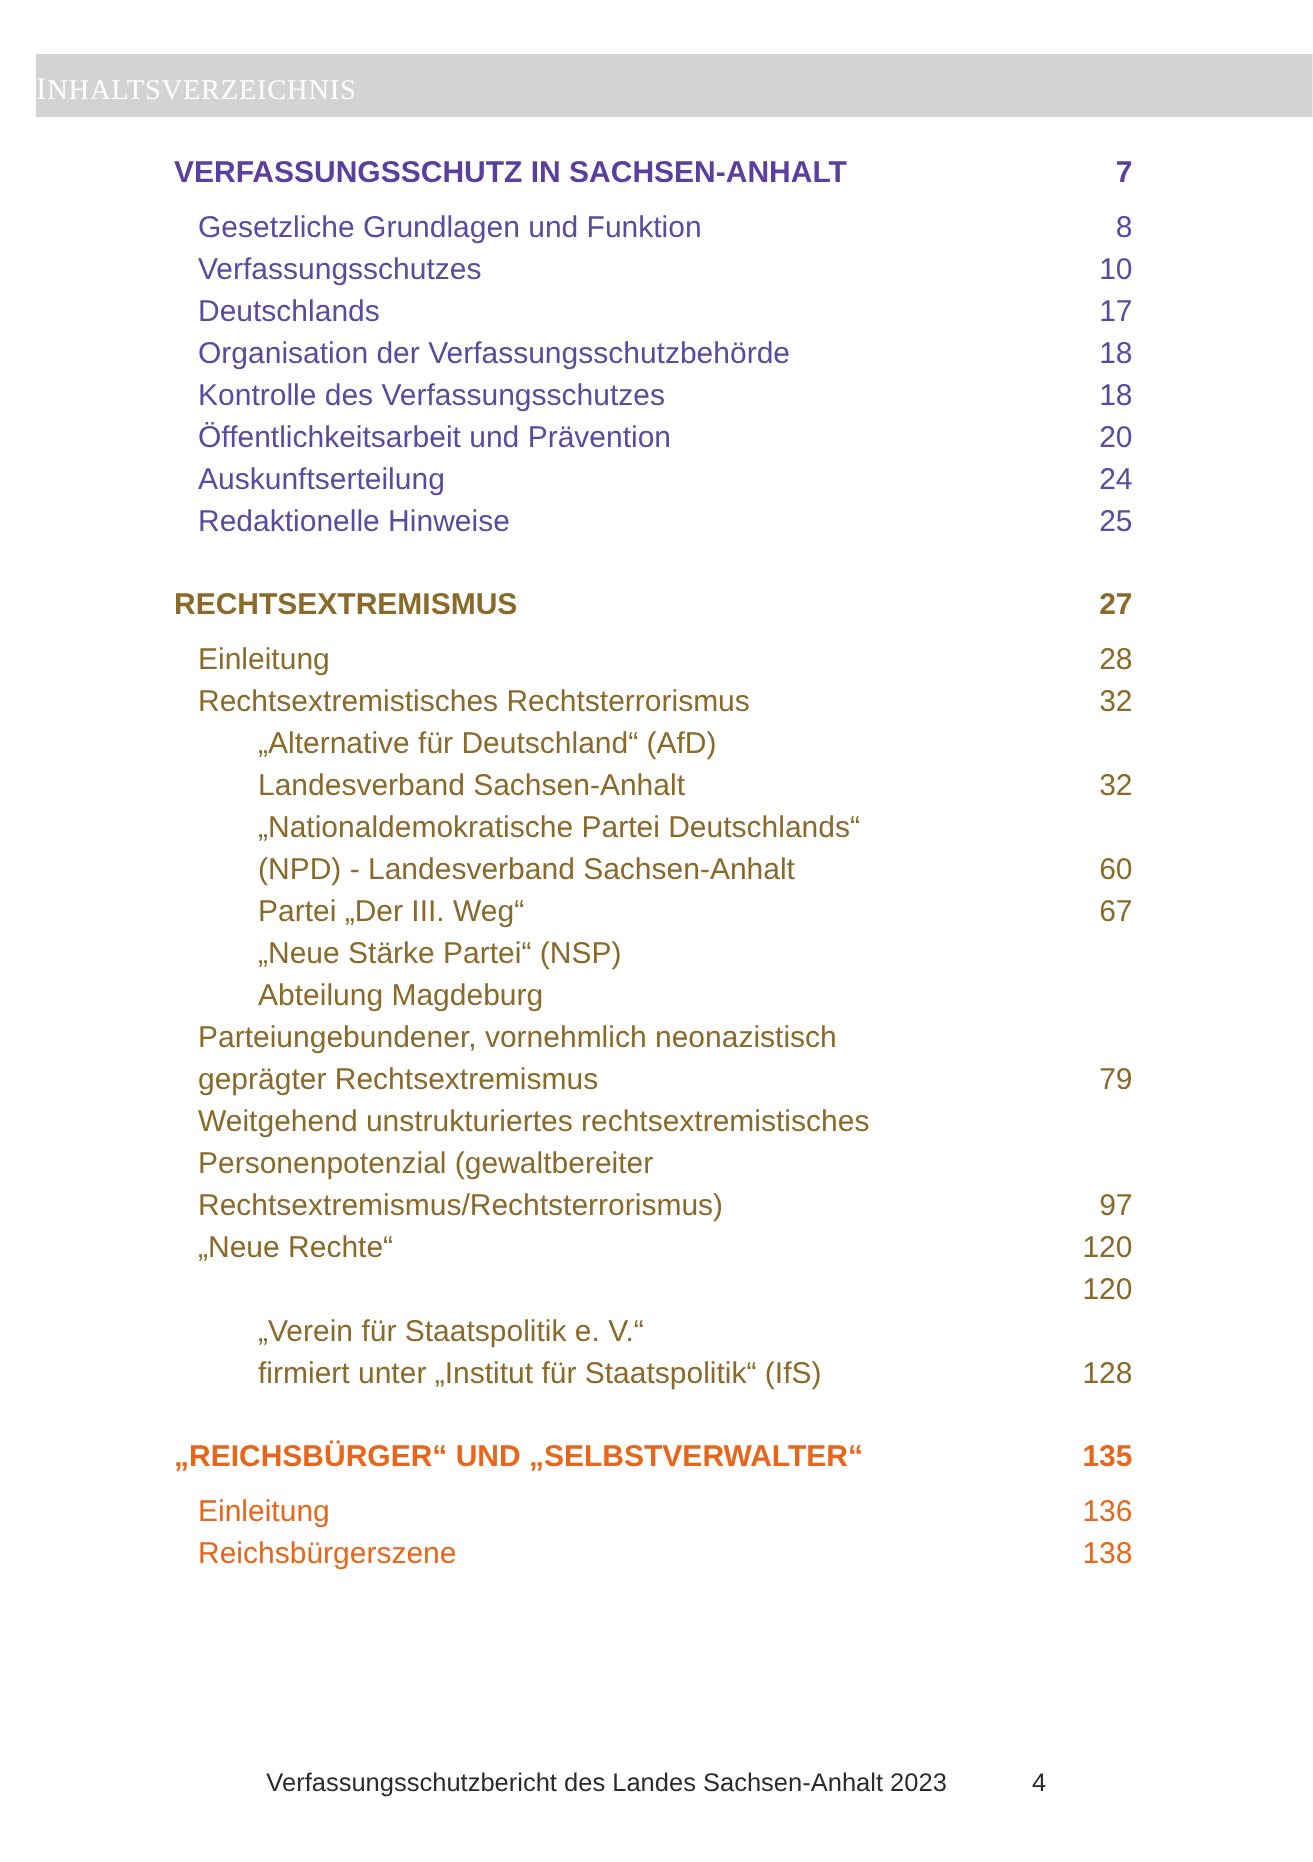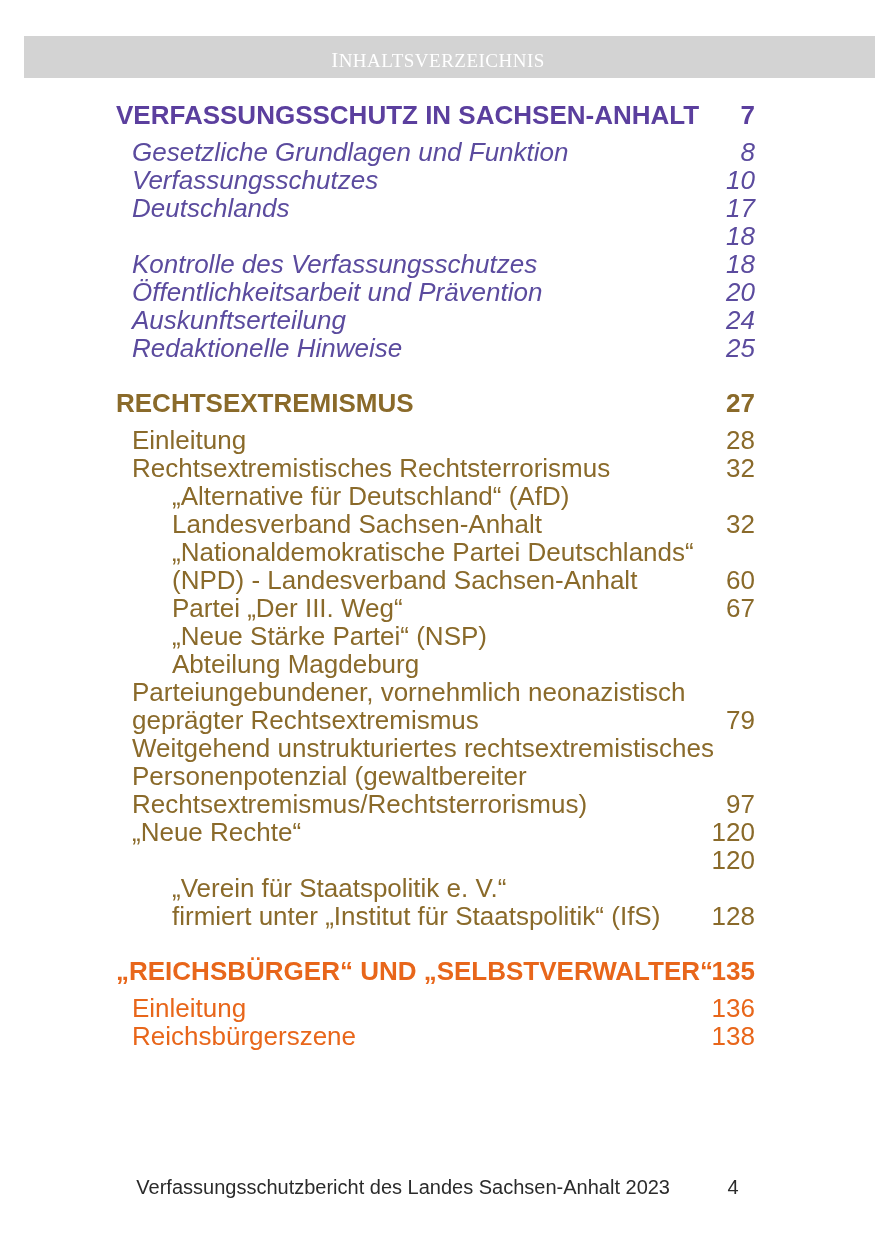--- a/index.html
+++ b/index.html
@@ -37,21 +37,20 @@
     height: 42px;
     background: #d3d3d3;
   }
   .header-title {
     position: absolute;
     left: 24px;
     top: 36px;
     width: 828px;
     height: 55px;
     line-height: 42px;
-    text-align: center;
     color: #ffffff;
     font-size: 27px;
     letter-spacing: 0.5px;
     font-variant: small-caps;
     text-transform: lowercase;
     font-family: "Liberation Serif", serif;
     white-space: nowrap;
   }
   .header-title::first-letter {
     font-size: 30px;
@@ -62,21 +61,21 @@
     top: 100px;
     width: 875px;
   }
   .toc-section {
     margin-bottom: 0;
   }
   .row {
     position: relative;
     height: 28px;
     line-height: 28px;
-    font-size: 26px;
+    font-size: 20px;
     white-space: nowrap;
   }
   .row .label {
     position: absolute;
     top: 0;
   }
   .row .page-num {
     position: absolute;
     right: 120px;
     top: 0;
@@ -88,32 +87,32 @@
   .lvl1 .label { left: 132px; }
   .lvl2 .label { left: 172px; }
 
   .lvl0 { height: 30px; line-height: 30px; }
   .lvl0 .page-num { font-weight: bold; }
 
   .gap { height: 26px; }
   .gap-small { height: 8px; }
 
   
-  .c-purple .label, .c-purple .page-num { color: #5b4b9e; font-style: italic; }
+  .c-purple .label, .c-purple .page-num { color: #5b4b9e; }
   .c-purple-head .label, .c-purple-head .page-num { color: #5b3f9e; }
   .c-brown .label, .c-brown .page-num { color: #8a6a2a; }
   .c-orange .label, .c-orange .page-num { color: #e8661a; }
 
   .footer {
     position: absolute;
     left: 0;
     bottom: 42px;
     width: 875px;
     text-align: center;
-    font-size: 20px;
+    font-size: 17px;
     color: #2b2b2b;
   }
   .footer .ftext {
     display: inline-block;
   }
   .footer .fnum {
     display: inline-block;
     margin-left: 52px;
   }
 </style>
@@ -140,20 +139,21 @@
         </div>
         <div class="row lvl1 c-purple">
           <span class="label">Verfassungsschutzes</span>
           <span class="page-num">10</span>
         </div>
         <div class="row lvl1 c-purple">
           <span class="label">Deutschlands</span>
           <span class="page-num">17</span>
         </div>
         <div class="row lvl1 c-purple">
+          <span class="label">Organisation der Verfassungsschutzbehörde</span>
           <span class="page-num">18</span>
         </div>
         <div class="row lvl1 c-purple">
           <span class="label">Kontrolle des Verfassungsschutzes</span>
           <span class="page-num">18</span>
         </div>
         <div class="row lvl1 c-purple">
           <span class="label">Öffentlichkeitsarbeit und Prävention</span>
           <span class="page-num">20</span>
         </div>

